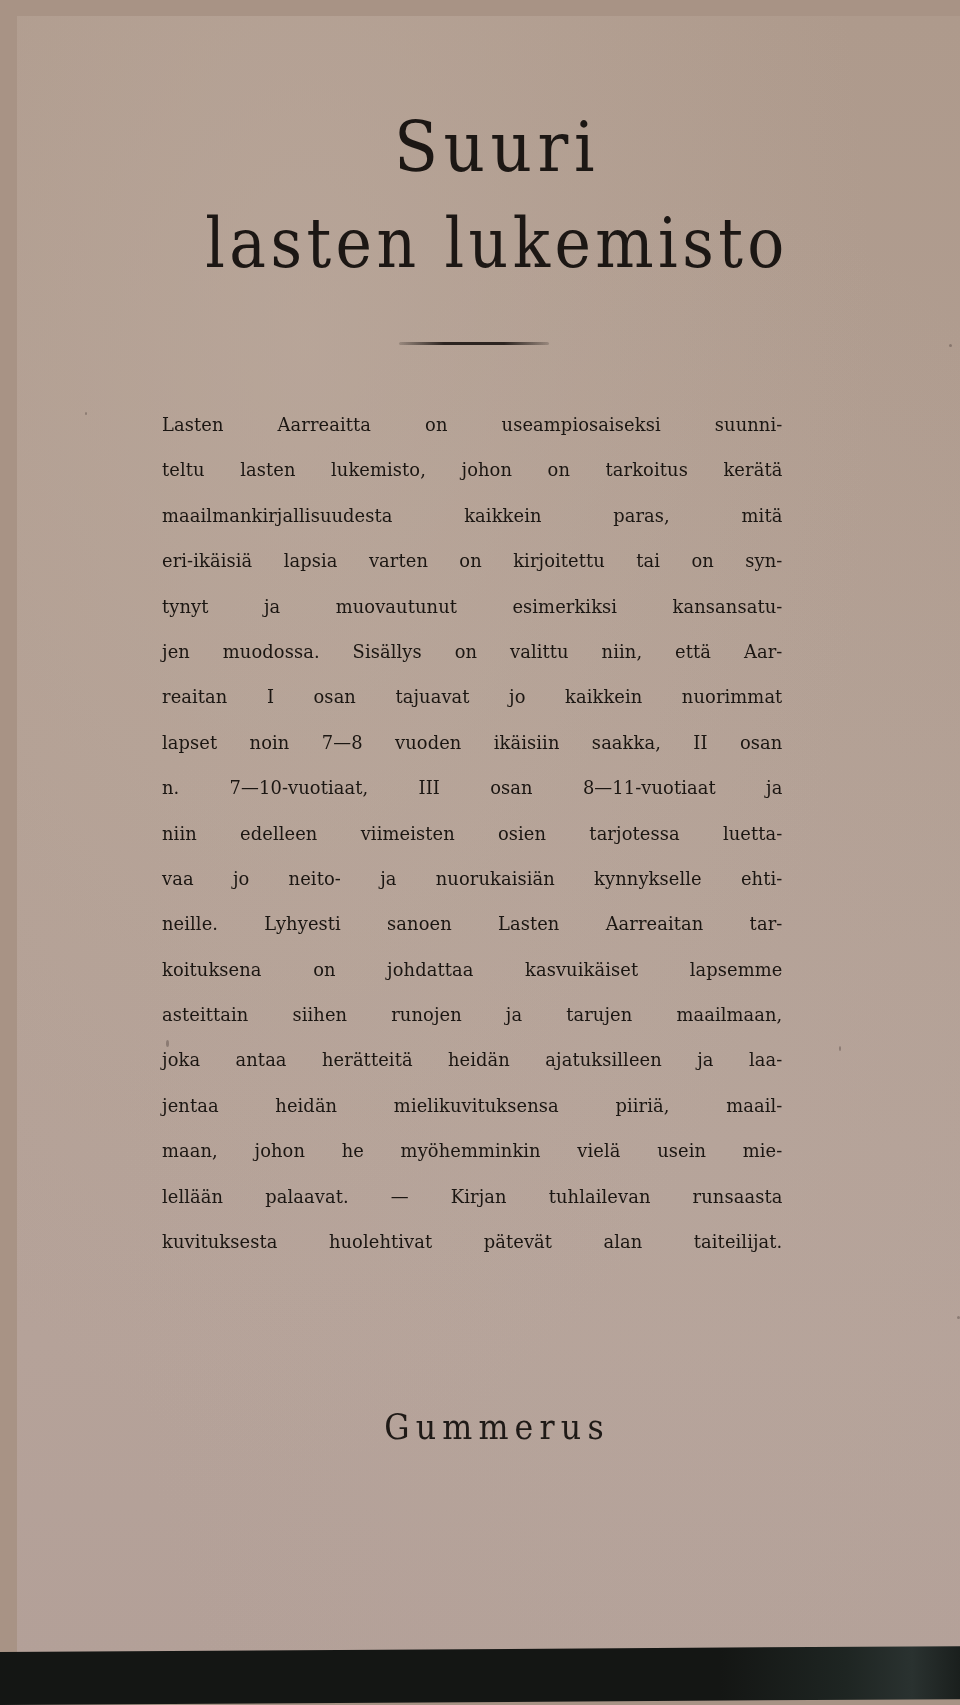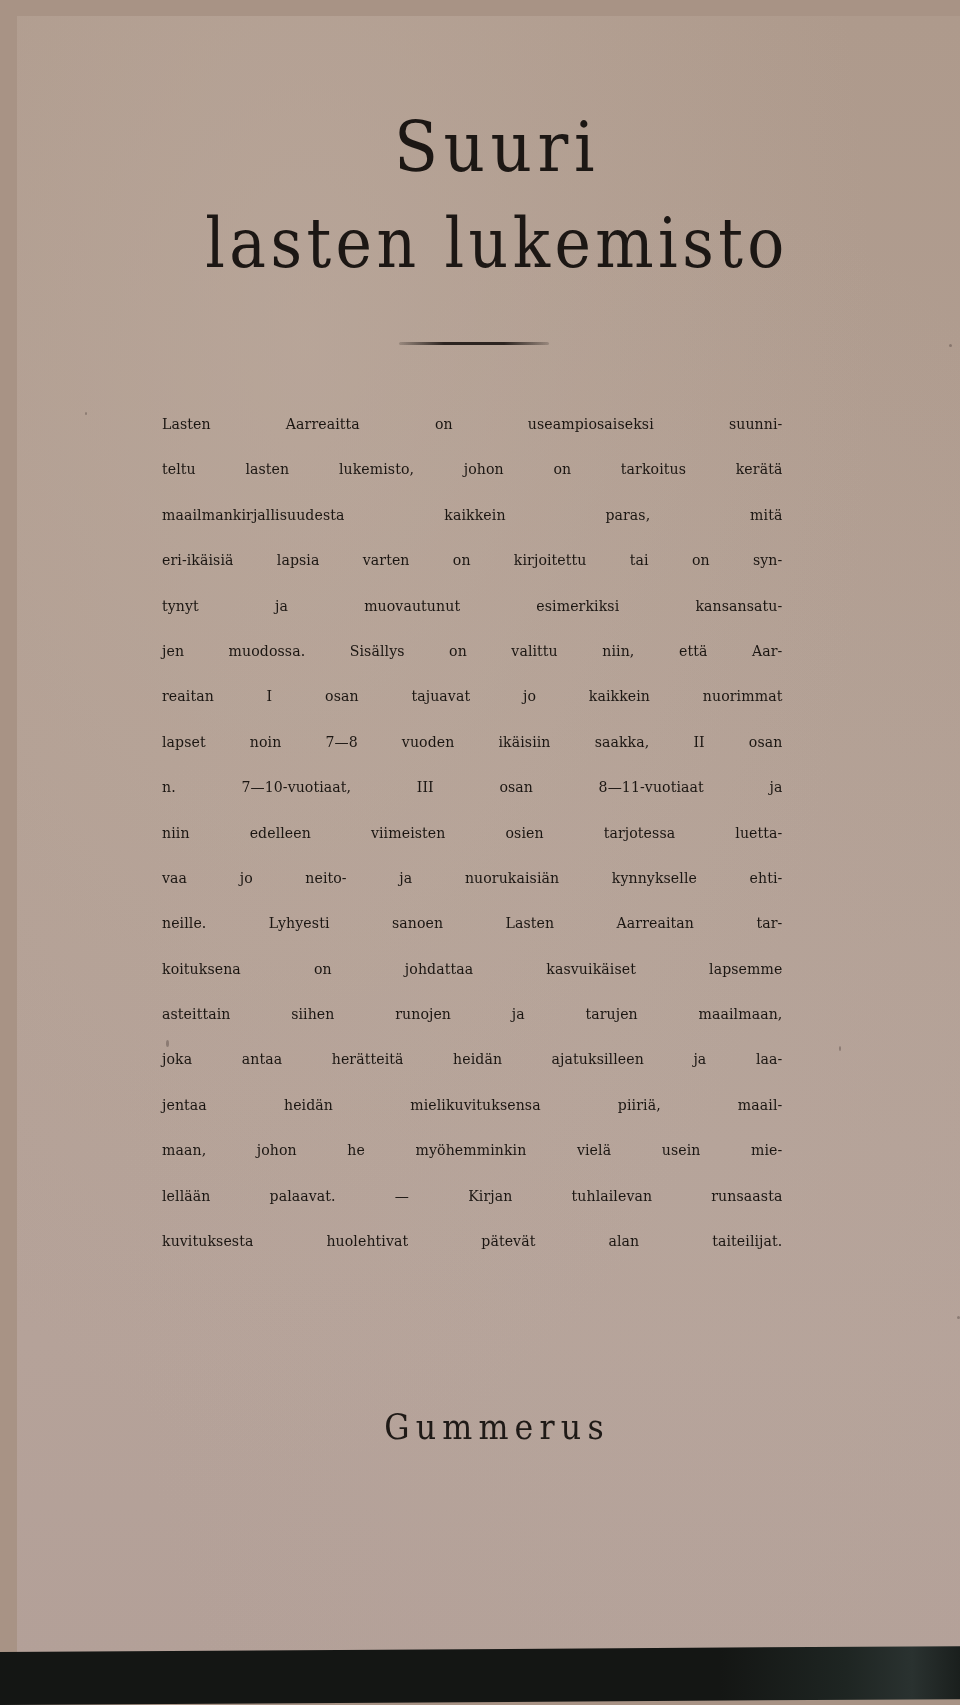--- a/index.html
+++ b/index.html
@@ -68,21 +68,21 @@
       height: 3px;
       background: linear-gradient(90deg, rgba(40,32,28,0.2) 0%, #2c2420 30%, #2c2420 70%, rgba(40,32,28,0.2) 100%);
       border-radius: 2px;
     }
     .body-text {
       position: absolute;
       left: 145px;
       top: 386px;
       width: 620px;
       font-family: "DejaVu Serif", serif;
-      font-size: 15px;
+      font-size: 19px;
       color: #1b1612;
       margin: 0;
     }
     .body-line {
       display: block;
       height: 45.4px;
       line-height: 45.4px;
       text-align: justify;
       text-align-last: justify;
       white-space: nowrap;

